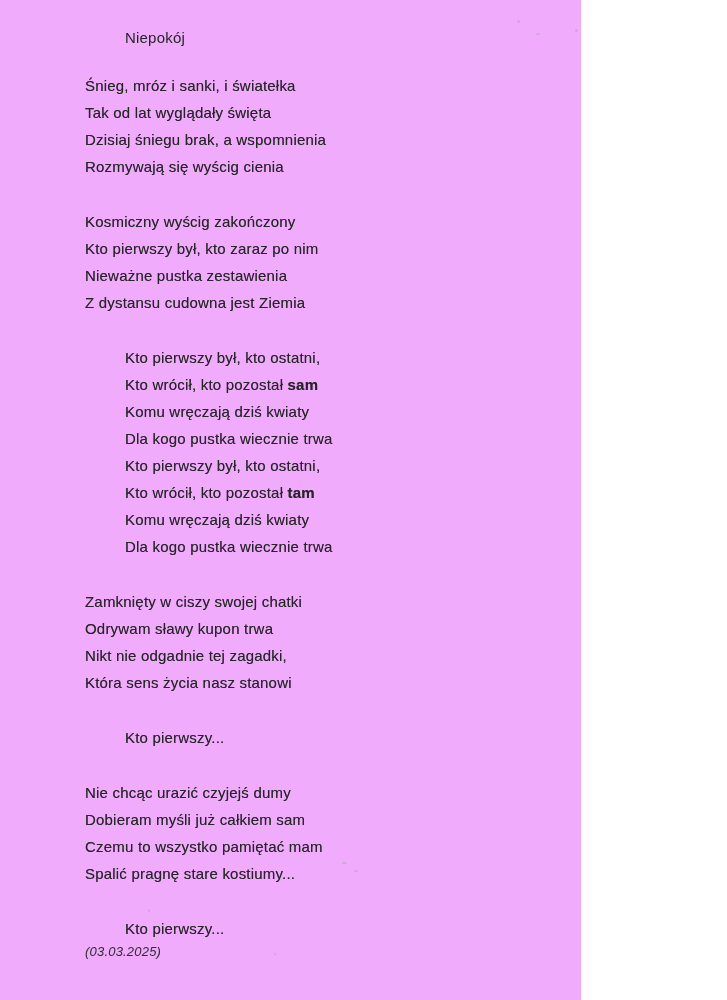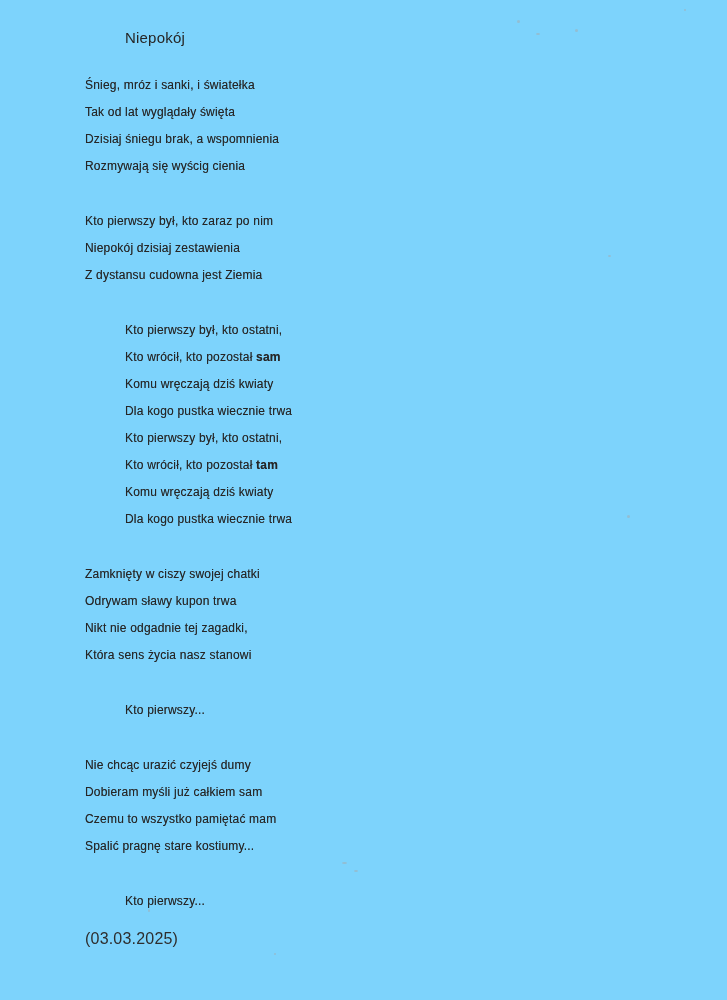--- a/index.html
+++ b/index.html
@@ -2,23 +2,23 @@
 <html><head>
 <meta charset="utf-8">
 <style>
   html, body {
     margin: 0;
     padding: 0;
     background: #ffffff;
   }
   .page {
     position: relative;
-    width: 727px;
+    width: 581px;
     height: 1000px;
-    background: #7dd3fc;
+    background: #f0abfc;
     overflow: hidden;
     font-family: "Liberation Sans", "DejaVu Sans", sans-serif;
     color: #262626;
   }
   .poem {
     position: absolute;
     left: 85px;
     top: 24px;
     width: 560px;
   }
@@ -31,37 +31,38 @@
   .stanza {
     margin-top: 28px;
   }
   .stanza.first-gap {
     margin-top: 21px;
   }
   .stanza.indented .line {
     padding-left: 40px;
   }
   .line {
-    font-size: 12px;
+    font-size: 15px;
     line-height: 27px;
     letter-spacing: 0.2px;
     white-space: nowrap;
     
     text-shadow: 0 0 0.4px rgba(40,40,40,0.55);
   }
   .line b {
     font-weight: bold;
     text-align: center;
   }
   .poem-date {
-    font-size: 16px;
+    font-size: 13px;
     line-height: 14px;
-    margin-top: 17px;
+    margin-top: 3px;
     letter-spacing: 0.2px;
     color: #2e2e2e;
+    font-style: italic;
   }
   .speck {
     position: absolute;
     background: #a9a9a9;
     border-radius: 50%;
     opacity: 0.5;
   }
 </style>
 </head>
 <body>
@@ -82,22 +83,23 @@
   <div class="poem">
     <div class="poem-title">Niepokój</div>
     <div id="stanzas">
         <div class="stanza first-gap">
           <div class="line"><span>Śnieg, mróz i sanki, i światełka</span></div>
           <div class="line"><span>Tak od lat wyglądały święta</span></div>
           <div class="line"><span>Dzisiaj śniegu brak, a wspomnienia</span></div>
           <div class="line"><span>Rozmywają się wyścig cienia</span></div>
         </div>
         <div class="stanza">
+          <div class="line"><span>Kosmiczny wyścig zakończony</span></div>
           <div class="line"><span>Kto pierwszy był, kto zaraz po nim</span></div>
-          <div class="line"><span>Niepokój dzisiaj zestawienia</span></div>
+          <div class="line"><span>Nieważne pustka zestawienia</span></div>
           <div class="line"><span>Z dystansu cudowna jest Ziemia</span></div>
         </div>
         <div class="stanza indented">
           <div class="line"><span>Kto pierwszy był, kto ostatni,</span></div>
           <div class="line"><span>Kto wrócił, kto pozostał </span><b>sam</b></div>
           <div class="line"><span>Komu wręczają dziś kwiaty</span></div>
           <div class="line"><span>Dla kogo pustka wiecznie trwa</span></div>
           <div class="line"><span>Kto pierwszy był, kto ostatni,</span></div>
           <div class="line"><span>Kto wrócił, kto pozostał </span><b>tam</b></div>
           <div class="line"><span>Komu wręczają dziś kwiaty</span></div>

